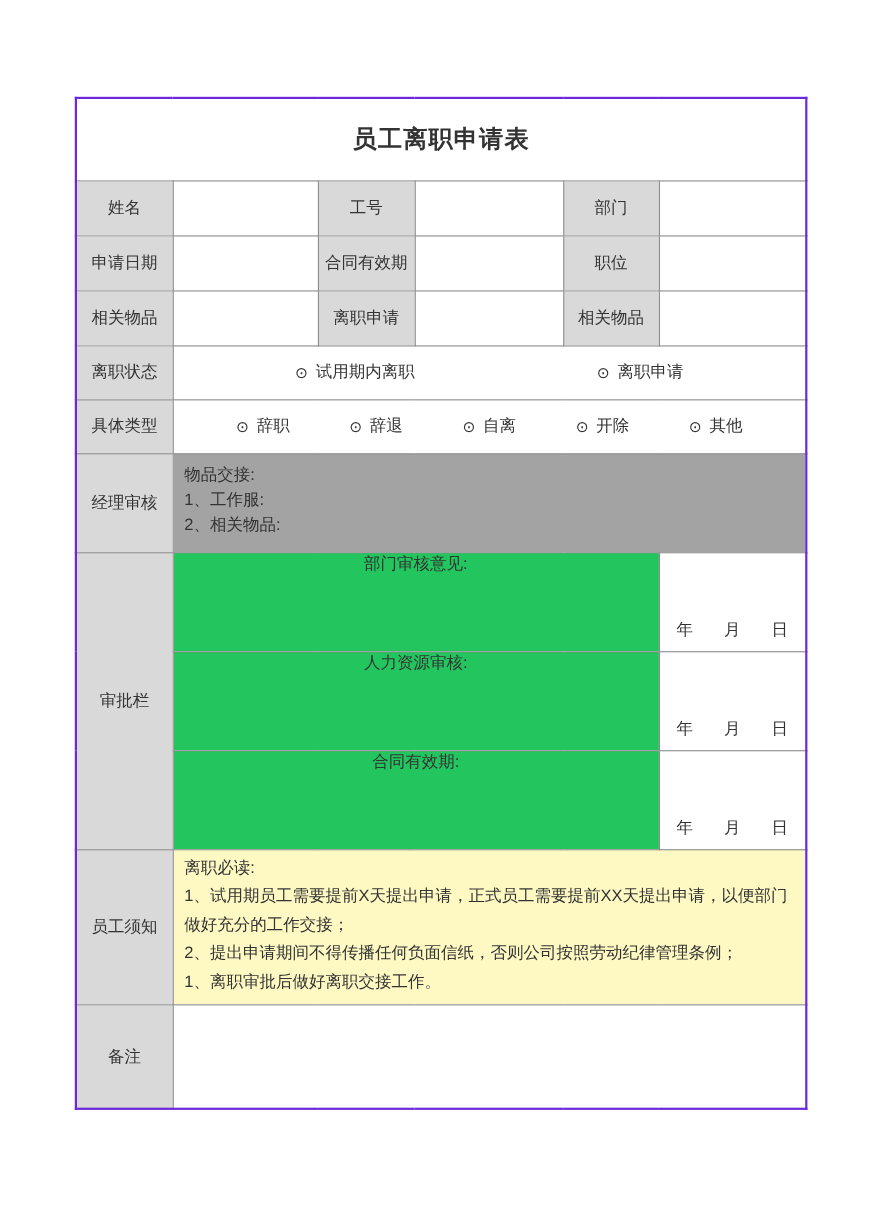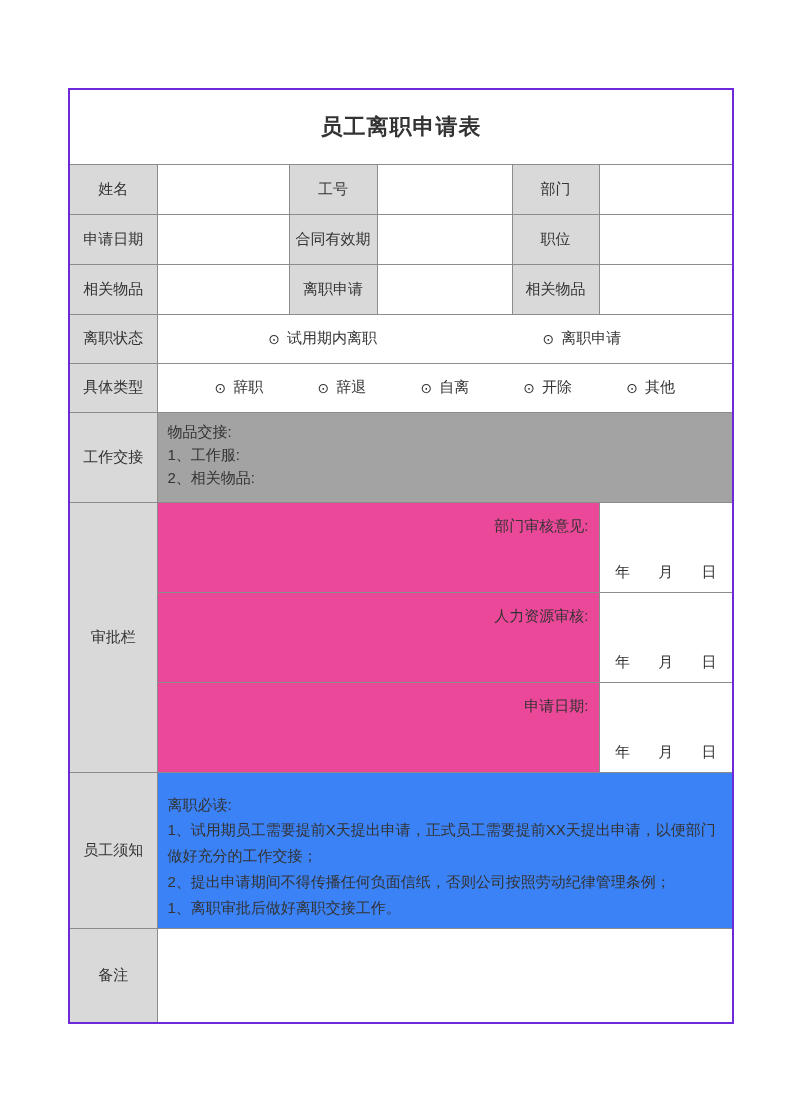--- a/index.html
+++ b/index.html
@@ -73,31 +73,31 @@
   }
 
   td.content-cell {
     background: #a3a3a3;
     vertical-align: top;
     text-align: left;
     padding: 7px 10px;
     line-height: 1.55;
   }
   td.notice-cell {
-    background: #3b82f6;
+    background: #fef9c3;
     vertical-align: top;
     text-align: left;
-    padding: 19px 12px 8px 10px;
+    padding: 4px 12px 8px 10px;
     line-height: 1.72;
   }
   td.approval-main {
-    background: #ec4899;
+    background: #22c55e;
     vertical-align: top;
-    text-align: right;
-    padding: 14px 10px;
+    text-align: center;
+    padding: 0 10px;
   }
   td.date-cell {
     background: #ffffff;
     vertical-align: bottom;
     text-align: center;
     padding-bottom: 10px;
   }
   .date-stamp {
     word-spacing: 24px;
     white-space: nowrap;
@@ -187,21 +187,21 @@
           </span>
           <span class="option">
             <span class="radio">⊙</span>
             <span>其他</span>
           </span>
         </div>
       </td>
     </tr>
 
     <tr class="r90">
-      <td class="label">工作交接</td>
+      <td class="label">经理审核</td>
       <td class="content-cell" colspan="5">
         <div>物品交接:</div>
         <div>1、工作服:</div>
         <div>2、相关物品:</div>
       </td>
     </tr>
 
     <tr class="r90">
       <td class="label" rowspan="3">审批栏</td>
       <td class="approval-main" colspan="4">部门审核意见:</td>
@@ -211,21 +211,21 @@
     </tr>
 
     <tr class="r90">
       <td class="approval-main" colspan="4">人力资源审核:</td>
       <td class="date-cell">
         <span class="date-stamp">年 月 日</span>
       </td>
     </tr>
 
     <tr class="r90">
-      <td class="approval-main" colspan="4">申请日期:</td>
+      <td class="approval-main" colspan="4">合同有效期:</td>
       <td class="date-cell">
         <span class="date-stamp">年 月 日</span>
       </td>
     </tr>
 
     <tr class="r140">
       <td class="label">员工须知</td>
       <td class="notice-cell" colspan="5">
         <div>离职必读:</div>
         <div>1、试用期员工需要提前X天提出申请，正式员工需要提前XX天提出申请，以便部门做好充分的工作交接；</div>

